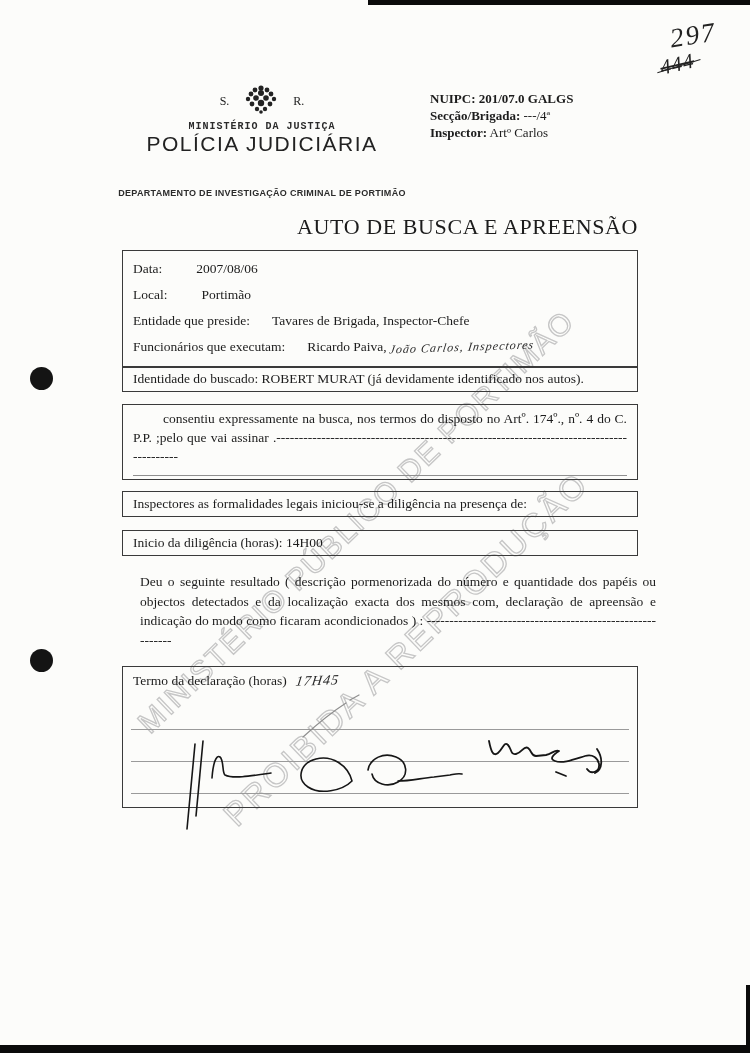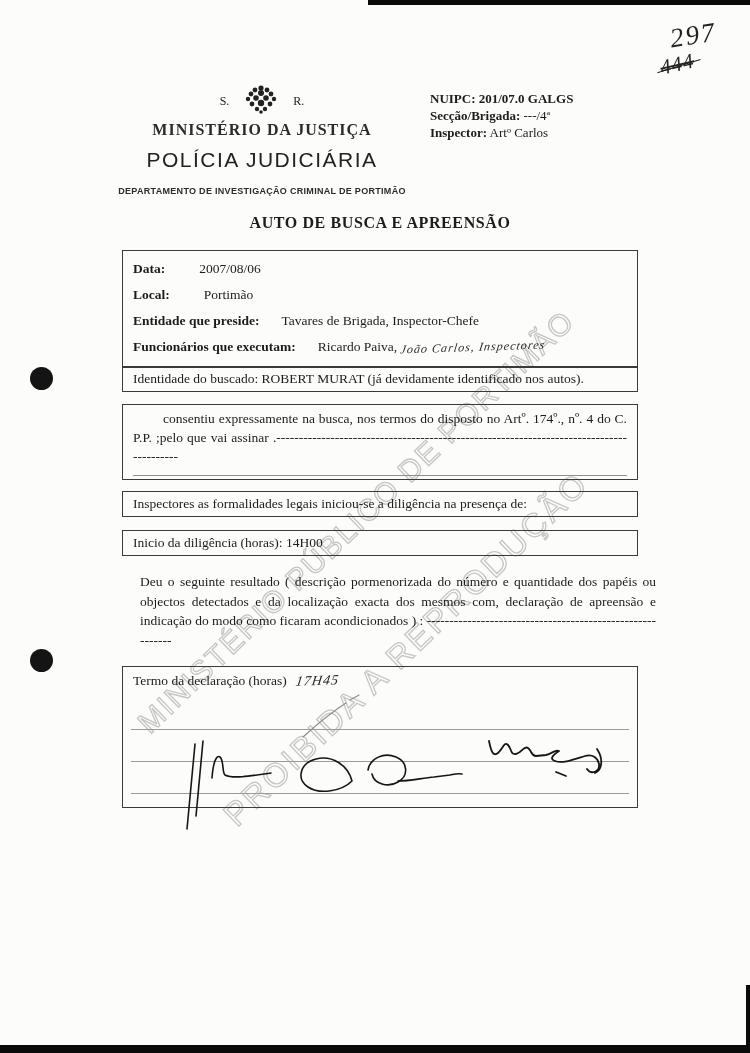--- a/index.html
+++ b/index.html
@@ -9,38 +9,38 @@
   
   .wm-layer{z-index:1;pointer-events:none;}
   .content{z-index:2;}
   .ink{z-index:3;pointer-events:none;}
   .punch{z-index:4;}
   .edge{z-index:5;background:#0b0b0b;}
 
   
   .hdr{left:118px;top:84px;width:288px;text-align:center;}
   .crest-row{display:flex;align-items:center;justify-content:center;gap:14px;font-size:12px;}
-  .ministry{font-family:Liberation Serif, serif;font-size:16px;font-weight:bold;
+  .ministry{font-family:Liberation Mono, monospace;font-size:10px;font-weight:bold;
             letter-spacing:1px;margin-top:3px;color:#2b2b2b;}
   .org{font-family:"Liberation Sans",sans-serif;font-size:21px;letter-spacing:1.5px;
-       margin-top:9px;color:#222;}
+       color:#222;}
   .dept{font-family:"Liberation Sans",sans-serif;font-size:9px;font-weight:bold;
-        letter-spacing:.3px;margin-top:14px;white-space:nowrap;color:#2b2b2b;}
+        letter-spacing:.3px;margin-top:32px;white-space:nowrap;color:#2b2b2b;}
 
   
   .caseinfo{left:430px;top:90px;font-size:13px;line-height:17px;}
   .caseinfo b{font-weight:bold;}
 
-  .title{left:122px;top:214px;width:516px;text-align:center;font-size:16px;font-weight:bold;
+  .title{left:122px;top:214px;width:516px;text-align:right;font-size:22px;font-weight:normal;
          letter-spacing:.6px;}
 
   .box{border:1px solid #3a3a3a;background:transparent;}
   .details{left:122px;top:250px;width:516px;padding:5px 10px 7px 10px;box-sizing:border-box;}
   .drow{line-height:26px;font-size:13.5px;white-space:nowrap;}
-  .drow b{font-weight:bold;}
+  .drow b{font-weight:normal;}
   .gap-lg{display:inline-block;width:34px;}
   .gap-md{display:inline-block;width:22px;}
 
   .handwrite{font-style:italic;display:inline-block;transform:skewX(-10deg) rotate(-2deg);
              letter-spacing:1px;color:#2a2a2a;font-size:12px;}
 
   .oneline{left:122px;width:516px;padding:4px 10px;box-sizing:border-box;font-size:13.5px;}
   .identity{top:366px;}
   .consent{top:404px;height:76px;}
   .consent .txt{text-indent:30px;text-align:justify;line-height:19px;word-break:break-all;}

